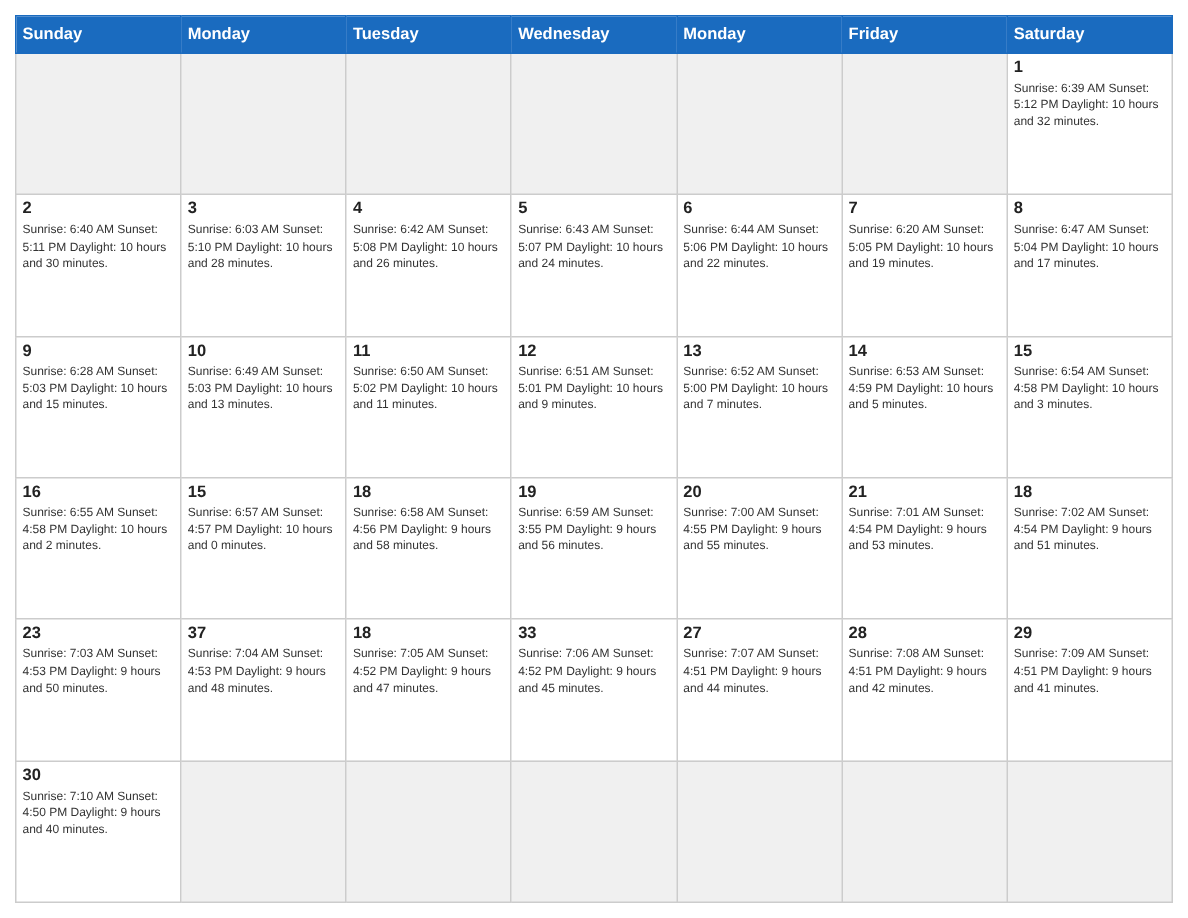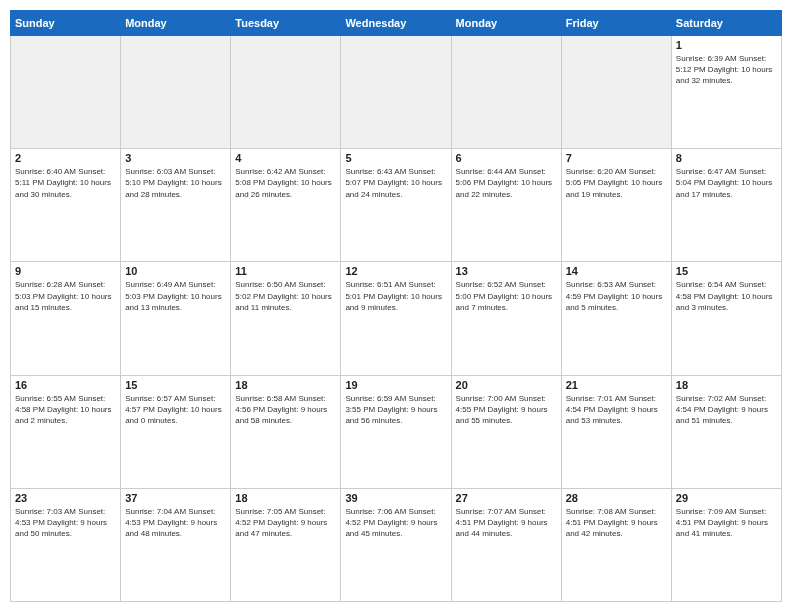--- a/index.html
+++ b/index.html
@@ -288,21 +288,21 @@
 and 48 minutes.</div>
           </td>
           <td>
             <span class="day-num">18</span>
             <div class="day-info">Sunrise: 7:05 AM
 Sunset: 4:52 PM
 Daylight: 9 hours
 and 47 minutes.</div>
           </td>
           <td>
-            <span class="day-num">39</span>
+            <span class="day-num">33</span>
             <div class="day-info">Sunrise: 7:06 AM
 Sunset: 4:52 PM
 Daylight: 9 hours
 and 45 minutes.</div>
           </td>
           <td>
             <span class="day-num">27</span>
             <div class="day-info">Sunrise: 7:07 AM
 Sunset: 4:51 PM
 Daylight: 9 hours
@@ -315,16 +315,31 @@
 Daylight: 9 hours
 and 42 minutes.</div>
           </td>
           <td>
             <span class="day-num">29</span>
             <div class="day-info">Sunrise: 7:09 AM
 Sunset: 4:51 PM
 Daylight: 9 hours
 and 41 minutes.</div>
           </td>
+        </tr>
+        <tr>
+          <td>
+            <span class="day-num">30</span>
+            <div class="day-info">Sunrise: 7:10 AM
+Sunset: 4:50 PM
+Daylight: 9 hours
+and 40 minutes.</div>
+          </td>
+          <td class="empty"></td>
+          <td class="empty"></td>
+          <td class="empty"></td>
+          <td class="empty"></td>
+          <td class="empty"></td>
+          <td class="empty"></td>
         </tr>
       </tbody>
   </table>
 </div>
 
 </body></html>

